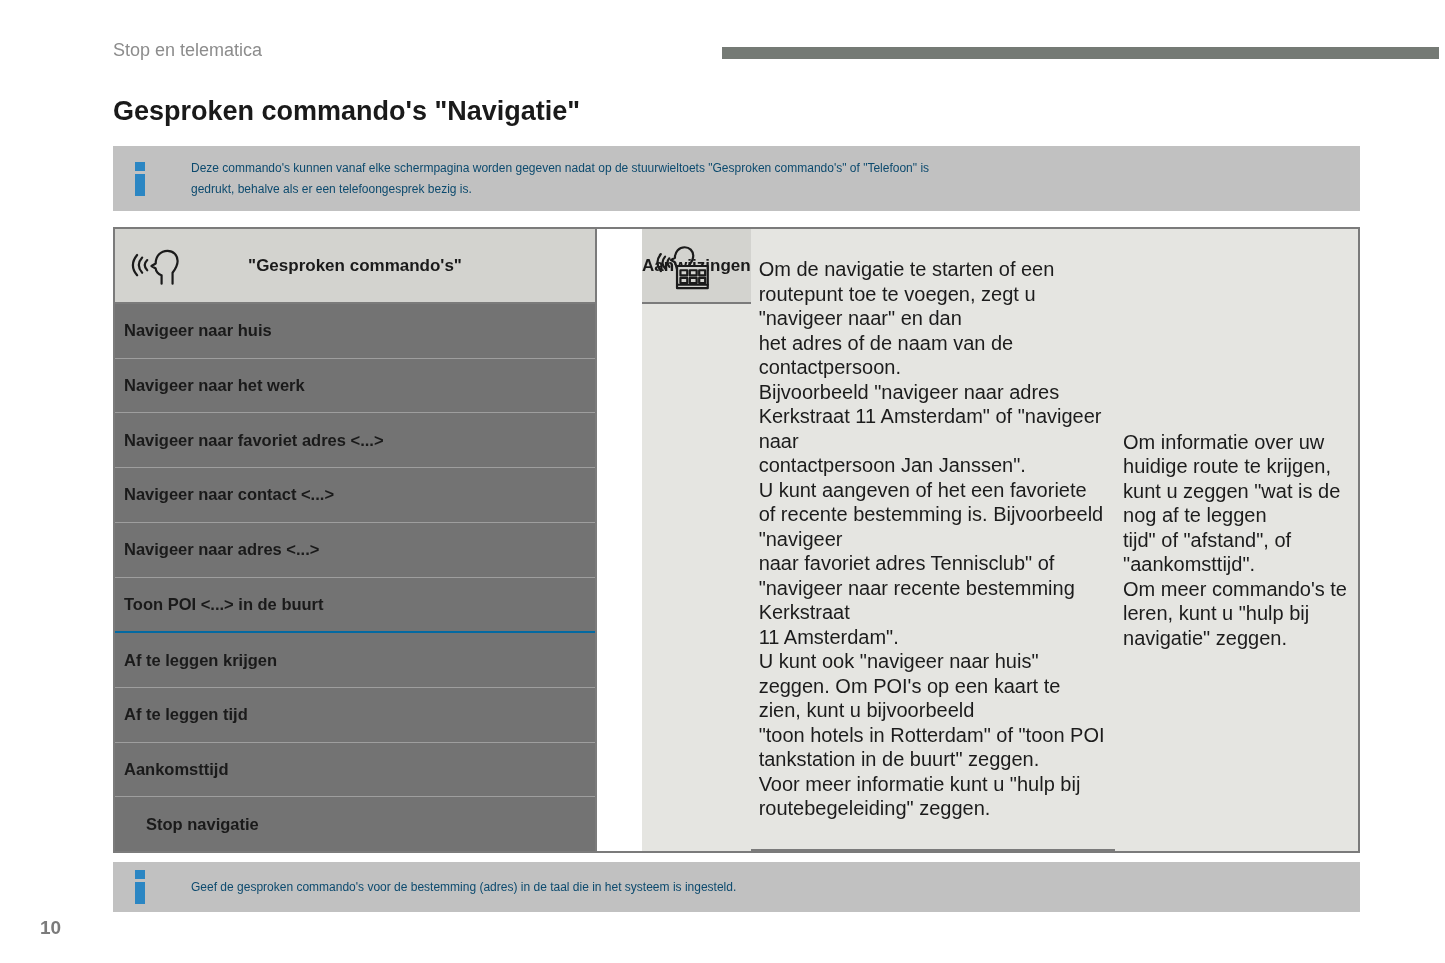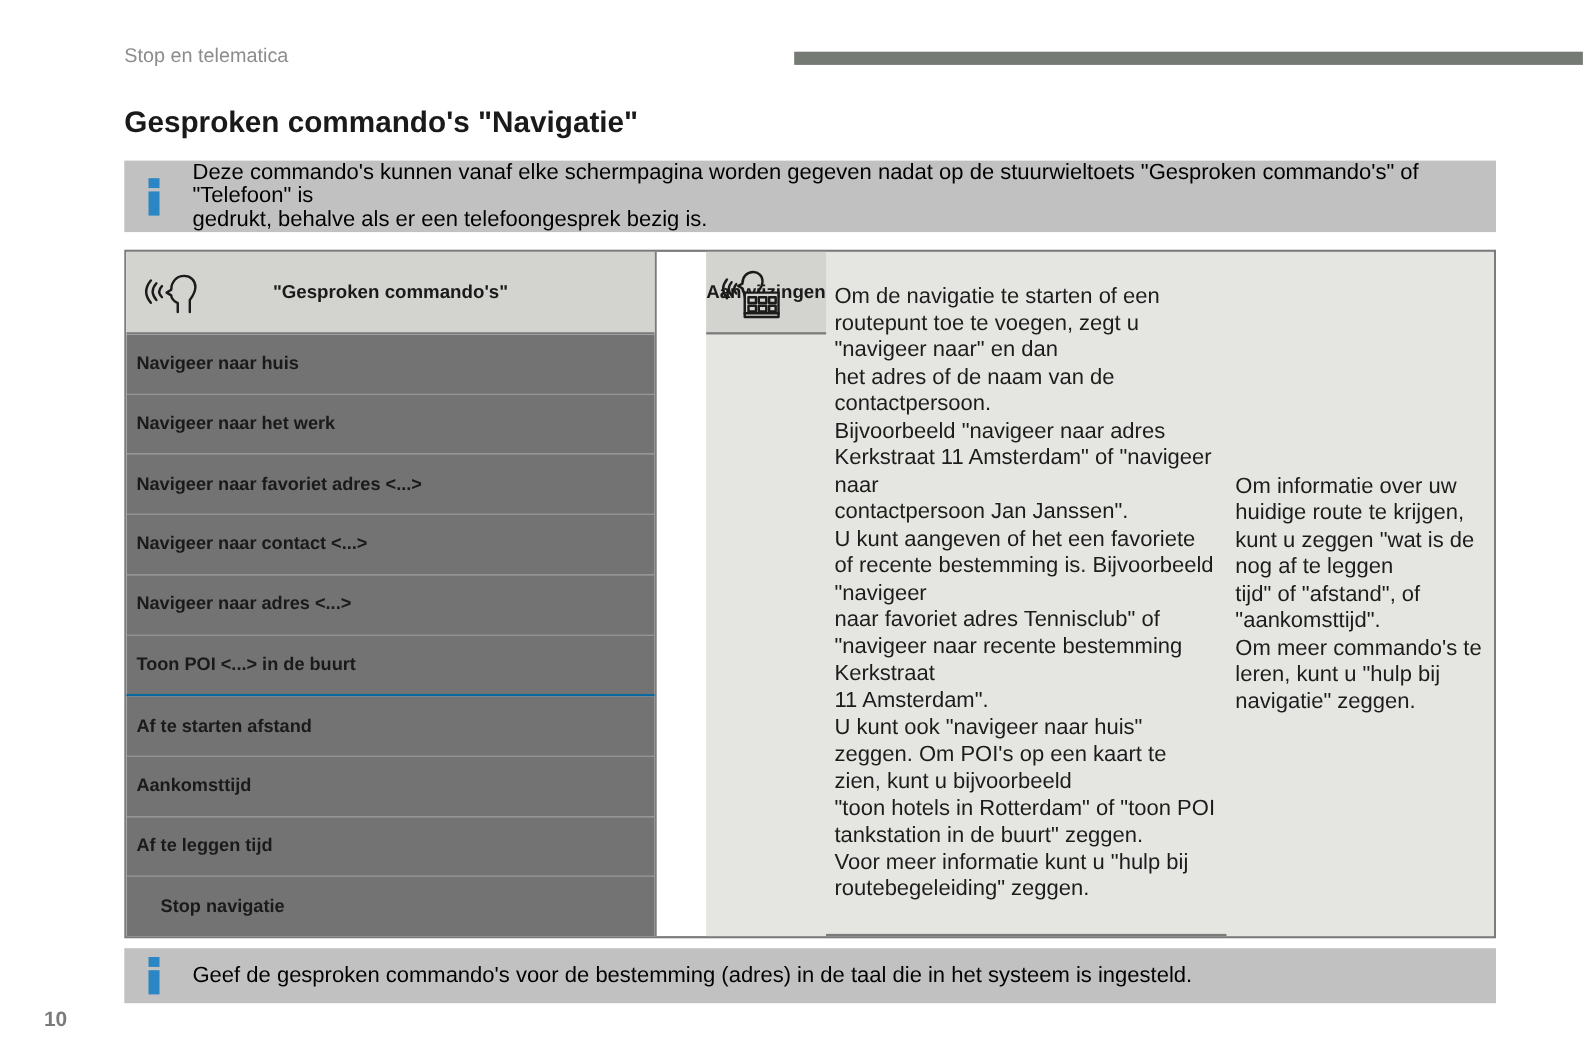--- a/index.html
+++ b/index.html
@@ -15,22 +15,22 @@
                 font-size:27px; font-weight:bold; color:#1a1a1a; }
 
   .info-box { position:absolute; left:113px; width:1247px; background:#c1c1c1;
               display:flex; align-items:center; }
   .info-box.top { top:146px; height:65px; }
   .info-box.bottom { top:862px; height:50px;align-items:center; }
   .i-icon { flex:0 0 auto; margin-left:22px; width:10px; display:flex;
             flex-direction:column; align-items:center; }
   .i-icon .dot  { width:10px; height:9px;  background:#2b86c3; }
   .i-icon .stem { width:10px; height:22px; background:#2b86c3; margin-top:3px; }
-  .info-text { margin-left:30px; margin-right:20px; font-size:20px;
-               line-height:21px; white-space:pre-line; color:#000000; }
+  .info-text { margin-left:46px; margin-right:20px; font-size:12px;
+               line-height:21px; white-space:pre-line; color:#0c4a6e; }
 
   .vtable { position:absolute; left:113px; top:227px; width:1247px; height:626px;
             border:2px solid #7b7b7b; display:flex; }
   .col-left  { width:482px; border-right:2px solid #7b7b7b;
                display:flex; flex-direction:column; background:#ffffff; }
   .col-right { flex:1; display:flex; flex-direction:row; background:#e5e5e1;margin-left:45px; }
 
   .th { height:75px; flex:0 0 75px; background:#d3d3cf;
         border-bottom:2px solid #7b7b7b; position:relative;
         display:flex; align-items:center; justify-content:center; }
@@ -100,27 +100,27 @@
     <div class="cmd-row">
         <span class="cmd">Navigeer naar contact &lt;...&gt;</span>
       </div>
     <div class="cmd-row">
         <span class="cmd">Navigeer naar adres &lt;...&gt;</span>
       </div>
     <div class="cmd-row group-end">
         <span class="cmd">Toon POI &lt;...&gt; in de buurt</span>
       </div>
     <div class="cmd-row">
-        <span class="cmd">Af te starten afstand</span>
+        <span class="cmd">Af te leggen krijgen</span>
+      </div>
+    <div class="cmd-row">
+        <span class="cmd">Af te leggen tijd</span>
       </div>
     <div class="cmd-row">
         <span class="cmd">Aankomsttijd</span>
-      </div>
-    <div class="cmd-row">
-        <span class="cmd">Af te leggen tijd</span>
       </div>
     <div class="cmd-row last">
         <span class="cmd">Stop navigatie</span>
       </div>
   </div>
 
   <div class="col-right">
     <div class="th">
       <span class="hicon">
         <svg class="glyph" viewBox="0 0 68 60" width="58" height="52">

